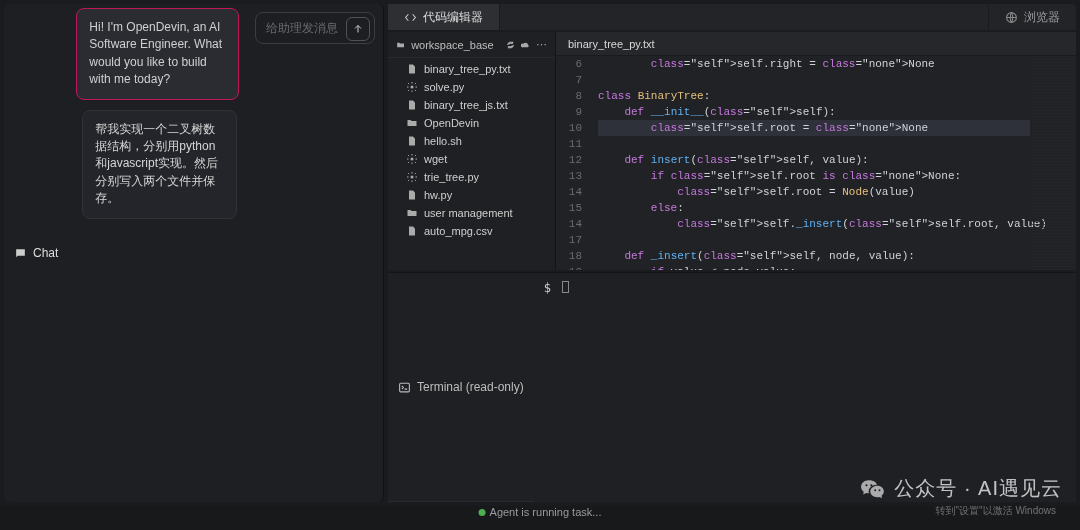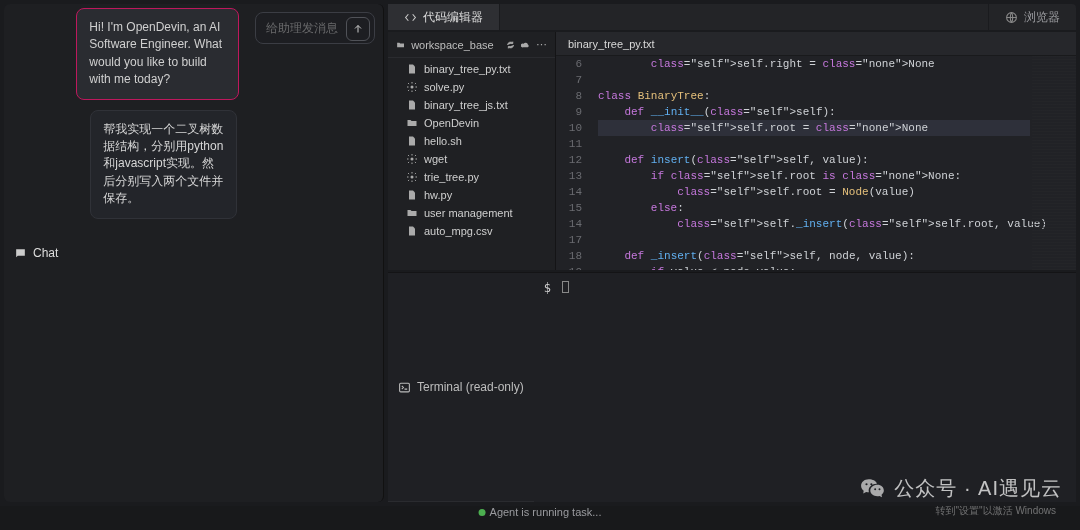--- a/index.html
+++ b/index.html
@@ -5,21 +5,21 @@
   * { box-sizing: border-box; margin: 0; padding: 0; }
   html, body { width: 1080px; height: 530px; overflow: hidden; font-family: -apple-system, "Segoe UI", Arial, sans-serif; background: #1a1b1e; color: #c8c8c8; font-size: 12px; }
   .app { display: flex; flex-direction: column; width: 100%; height: 100%; }
   .main { display: flex; flex: 1; min-height: 0; }
   
   .chat-col { width: 380px; display: flex; flex-direction: row; background: #1e1f22; border-right: 1px solid #111; border-radius: 6px; margin: 4px 2px 4px 4px; }
   .chat-header { display: flex; align-items: center; gap: 6px; padding: 6px 10px; font-size: 12px; color: #ddd; }
   .chat-body { flex: 1; display: flex; flex-direction: column; gap: 10px; padding: 4px 8px; min-height: 0; }
   .msg { border-radius: 8px; padding: 10px 12px; font-size: 12px; line-height: 1.45; }
   .msg.assistant { background: #2a2c31; border: 1px solid #be185d; color: #d0d0d0; }
-  .msg.user { background: #23252a; border: 1px solid #303238; color: #d6d6d6; margin-left: 14px; margin-right: 2px; }
+  .msg.user { background: #23252a; border: 1px solid #303238; color: #d6d6d6; margin-left: 6px; margin-right: 2px; }
   .chat-input-row { padding: 8px; }
   .chat-input { position: relative; border: 1px solid #3b3d44; border-radius: 8px; background: #1d1e22; height: 32px; display: flex; align-items: center; padding: 0 36px 0 10px; color: #9a9a9a; }
   .send-btn { position: absolute; right: 4px; top: 4px; width: 24px; height: 24px; border: 1px solid #505258; border-radius: 6px; display: flex; align-items: center; justify-content: center; color: #bbb; }
   
   .right-col { flex: 1; display: flex; flex-direction: column; min-width: 0; margin: 4px 4px 4px 2px; gap: 2px; }
   .top-tabs { display: flex; align-items: center; height: 26px; background: #232427; border-radius: 4px 4px 0 0; color: #9a9b9f; font-size: 12px; }
   .tab { display: flex; align-items: center; gap: 6px; padding: 0 16px; height: 100%; border-right: 1px solid #1a1b1e; }
   .tab.active { background: #2e2f33; color: #ddd; }
   .editor-area { display: flex; flex: 1; min-height: 0; background: #ef4444; }
   
@@ -46,21 +46,21 @@
   .terminal { height: 230px; background: #1f2024; border-top: 1px solid #141416; display: flex; flex-direction: row; }
   .term-header { display: flex; align-items: center; gap: 6px; padding: 6px 10px; font-size: 12px; color: #bdbdbd; border-bottom: 1px solid #2a2b2f; }
   .term-body { flex: 1; padding: 8px 10px; font-family: Consolas, monospace; font-size: 12px; color: #cfcfcf; position: relative; }
   .cursor { display: inline-block; width: 7px; height: 12px; border: 1px solid #888; margin-left: 4px; vertical-align: -1px; }
   
   .footer { position: relative; height: 24px; background: #18191b; display: flex; align-items: center; padding: 0 10px; gap: 12px; color: #9a9b9f; font-size: 11px; flex-direction: column; }
   .status-dot { width: 7px; height: 7px; border-radius: 50%; background: #4caf50; display: inline-block; margin-right: 4px; }
   .footer-center { position: absolute; left: 50%; transform: translateX(-50%); display: flex; align-items: center; }
   .footer-right { margin-left: auto; display: flex; align-items: center; gap: 6px; color: #777; }
   
-  .watermark { position: absolute; right: 18px; bottom: 28px; display: flex; gap: 8px; color: rgba(235,235,235,.8); font-size: 20px; letter-spacing: 1px; pointer-events: none; }
+  .watermark { position: absolute; right: 18px; bottom: 28px; display: flex; align-items: center; gap: 8px; color: rgba(235,235,235,.8); font-size: 20px; letter-spacing: 1px; pointer-events: none; }
   .wm-icon { width: 26px; height: 26px; opacity: .8; }
   .ico-svg { width: 12px; height: 12px; fill: #aaa; }
   .small-svg { width: 13px; height: 13px; }
 </style>
 </head>
 <body>
 
 <div class="app">
   <div class="main">
 

